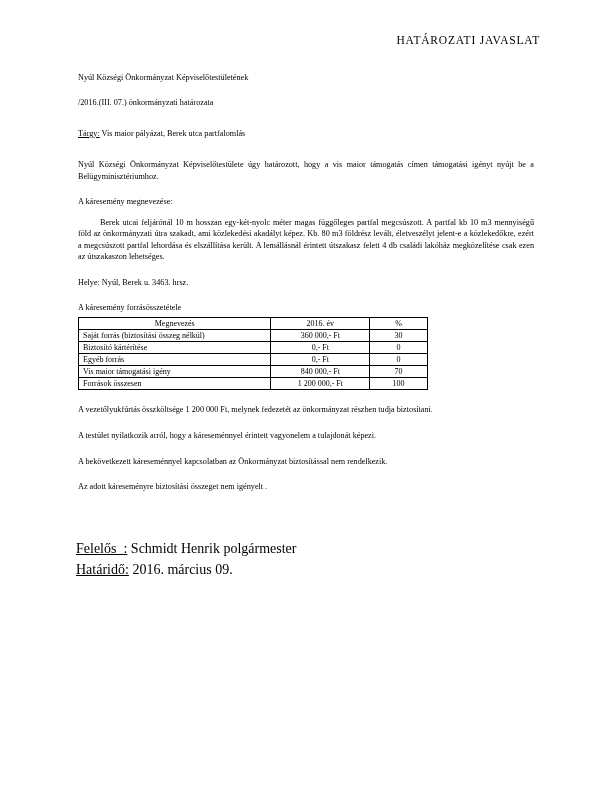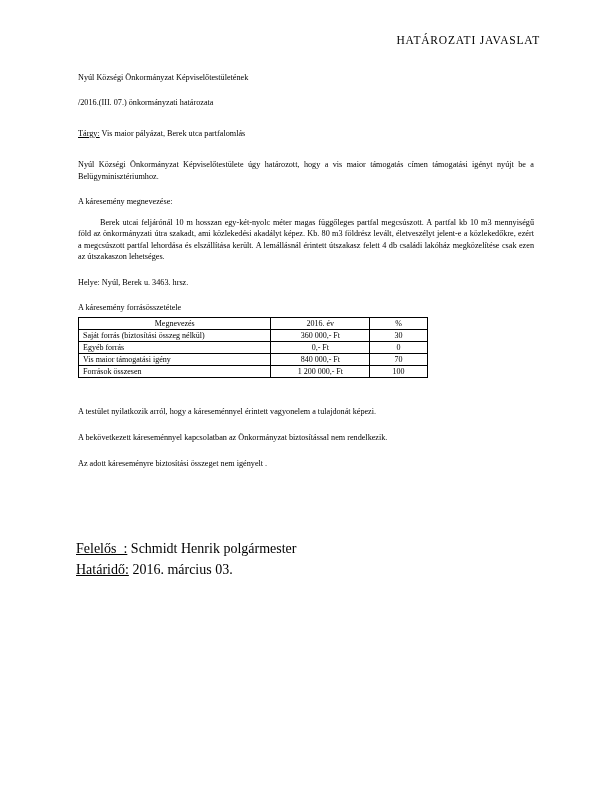--- a/index.html
+++ b/index.html
@@ -113,46 +113,52 @@
           <td class="c-name">Megnevezés</td>
           <td class="c-val">2016. év</td>
           <td class="c-pct">%</td>
         </tr>
         <tr>
           <td class="c-name name-cell">Saját forrás (biztosítási összeg nélkül)</td>
           <td class="c-val">360 000,- Ft</td>
           <td class="c-pct">30</td>
         </tr>
         <tr>
+          <td class="c-name name-cell">Biztosító kártérítése</td>
+          <td class="c-val">0,- Ft</td>
+          <td class="c-pct">0</td>
+        </tr>
+        <tr>
           <td class="c-name name-cell">Egyéb forrás</td>
           <td class="c-val">0,- Ft</td>
           <td class="c-pct">0</td>
         </tr>
         <tr>
           <td class="c-name name-cell">Vis maior támogatási igény</td>
           <td class="c-val">840 000,- Ft</td>
           <td class="c-pct">70</td>
         </tr>
         <tr>
           <td class="c-name name-cell">Források összesen</td>
           <td class="c-val">1 200 000,- Ft</td>
           <td class="c-pct">100</td>
         </tr>
       </tbody>
     </table>
 
     <div class="gap-md"></div>
 
+    <p class="para">A vezetőlyukfúrtás összköltsége 1 200 000 Ft, melynek fedezetét az önkormányzat részben tudja biztosítani.</p>
     <div class="gap-md"></div>
     <p class="para">A testület nyilatkozik arról, hogy a káreseménnyel érintett vagyonelem a tulajdonát képezi.</p>
     <div class="gap-md"></div>
     <p class="para">A bekövetkezett káreseménnyel kapcsolatban az Önkormányzat biztosítással nem rendelkezik.</p>
     <div class="gap-md"></div>
     <p class="para">Az adott káreseményre biztosítási összeget nem igényelt .</p>
 
   </div>
 
   <div class="footer-block">
     <div><span class="u">Felelős  :</span><span> Schmidt Henrik polgármester</span></div>
-    <div><span class="u">Határidő:</span><span> 2016. március 03.</span></div>
+    <div><span class="u">Határidő:</span><span> 2016. március 09.</span></div>
   </div>
 
 </div>
 
 </body></html>

